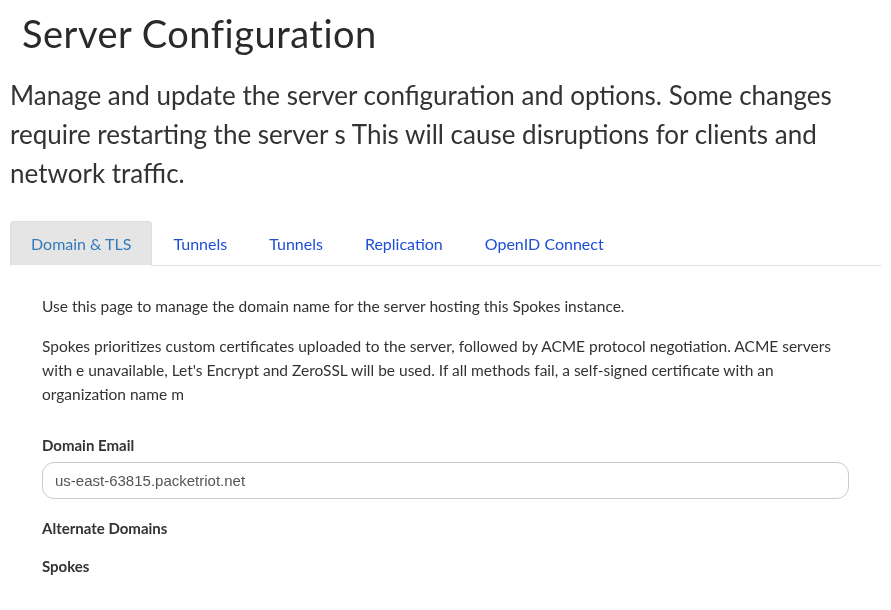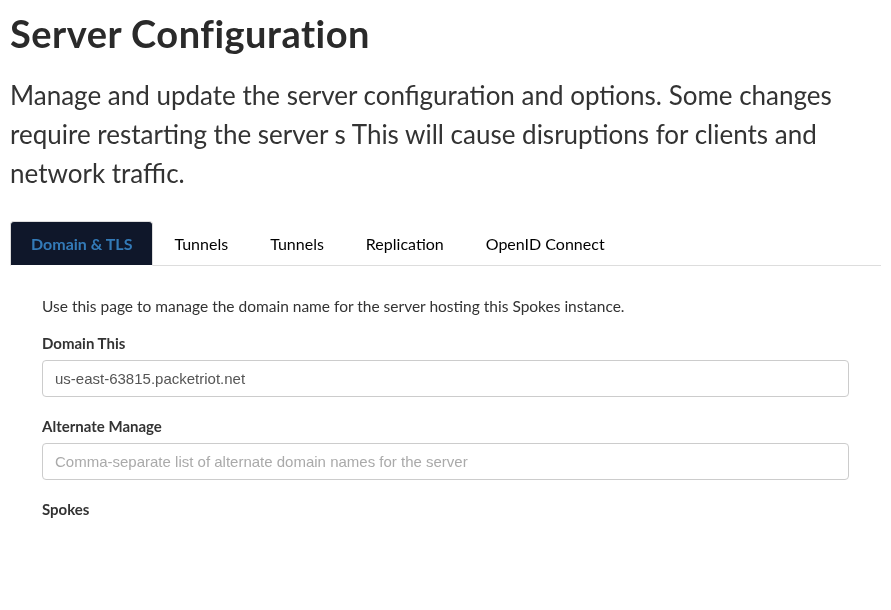--- a/index.html
+++ b/index.html
@@ -7,58 +7,57 @@
       margin: 0;
       padding: 10px;
       color: #333;
       width: 891px;
       box-sizing: border-box;
       background: #fff;
     }
 
     h1 {
       font-size: 38px;
-      font-weight: 700;
+      font-weight: 400;
       color: #2a2a2a;
-      margin: 0 0 20px 0;
+      margin: 0 0 20px 12px;
       letter-spacing: 0.5px;
     }
 
     .description {
       font-size: 26px;
       color: #333;
       line-height: 1.5;
       margin-bottom: 28px;
     }
 
     .tabs {
       display: flex;
       border-bottom: 1px solid #ddd;
       margin-bottom: 0;
     }
 
     .tab {
       padding: 12px 20px;
       font-size: 16px;
-      color: #000000;
+      color: #1d4ed8;
       cursor: pointer;
       background: transparent;
       border: 1px solid transparent;
       border-bottom: none;
       margin-bottom: -1px;
       position: relative;
     }
 
     .tab.active {
       color: #337ab7;
       border: 1px solid #ddd;
       border-bottom: 1px solid #fff;
       border-radius: 4px 4px 0 0;
-      background: #0f172a;
-      font-weight: bold;
+      background: #e5e5e5;
     }
 
     .tab-content {
       padding: 28px 32px 0 32px;
     }
 
     .intro-text {
       font-size: 15.5px;
       color: #333;
       line-height: 1.55;
@@ -81,21 +80,21 @@
       margin-bottom: 8px;
     }
 
     input[type="text"] {
       width: 100%;
       box-sizing: border-box;
       padding: 9px 12px;
       font-size: 15px;
       color: #555;
       border: 1px solid #ccc;
-      border-radius: 4px;
+      border-radius: 12px;
       background: #fff;
     }
 
     input[type="text"]::placeholder {
       color: #aaa;
     }
   </style>
 </head>
 <body>
 
@@ -107,28 +106,28 @@
   <div class="tab active">Domain &amp; TLS</div>
   <div class="tab">Tunnels</div>
   <div class="tab">Tunnels</div>
   <div class="tab">Replication</div>
   <div class="tab">OpenID Connect</div>
 </div>
 
 <div class="tab-content">
 
   <div class="intro-text">Use this page to manage the domain name for the server hosting this Spokes instance.</div>
+  <div class="intro-text second">Spokes prioritizes custom certificates uploaded to the server, followed by ACME protocol negotiation. ACME servers with e unavailable, Let's Encrypt and ZeroSSL will be used. If all methods fail, a self-signed certificate with an organization name m</div>
 
   <div class="field-group">
-    <label>Domain This</label>
+    <label>Domain Email</label>
     <input type="text" value="us-east-63815.packetriot.net" style="">
   </div>
 
   <div class="field-group">
-    <label>Alternate Manage</label>
-    <input type="text" placeholder="Comma-separate list of alternate domain names for the server" style="">
+    <label>Alternate Domains</label>
   </div>
 
   <div class="field-group">
     <label>Spokes</label>
   </div>
 
 </div>
 
 </body></html>

